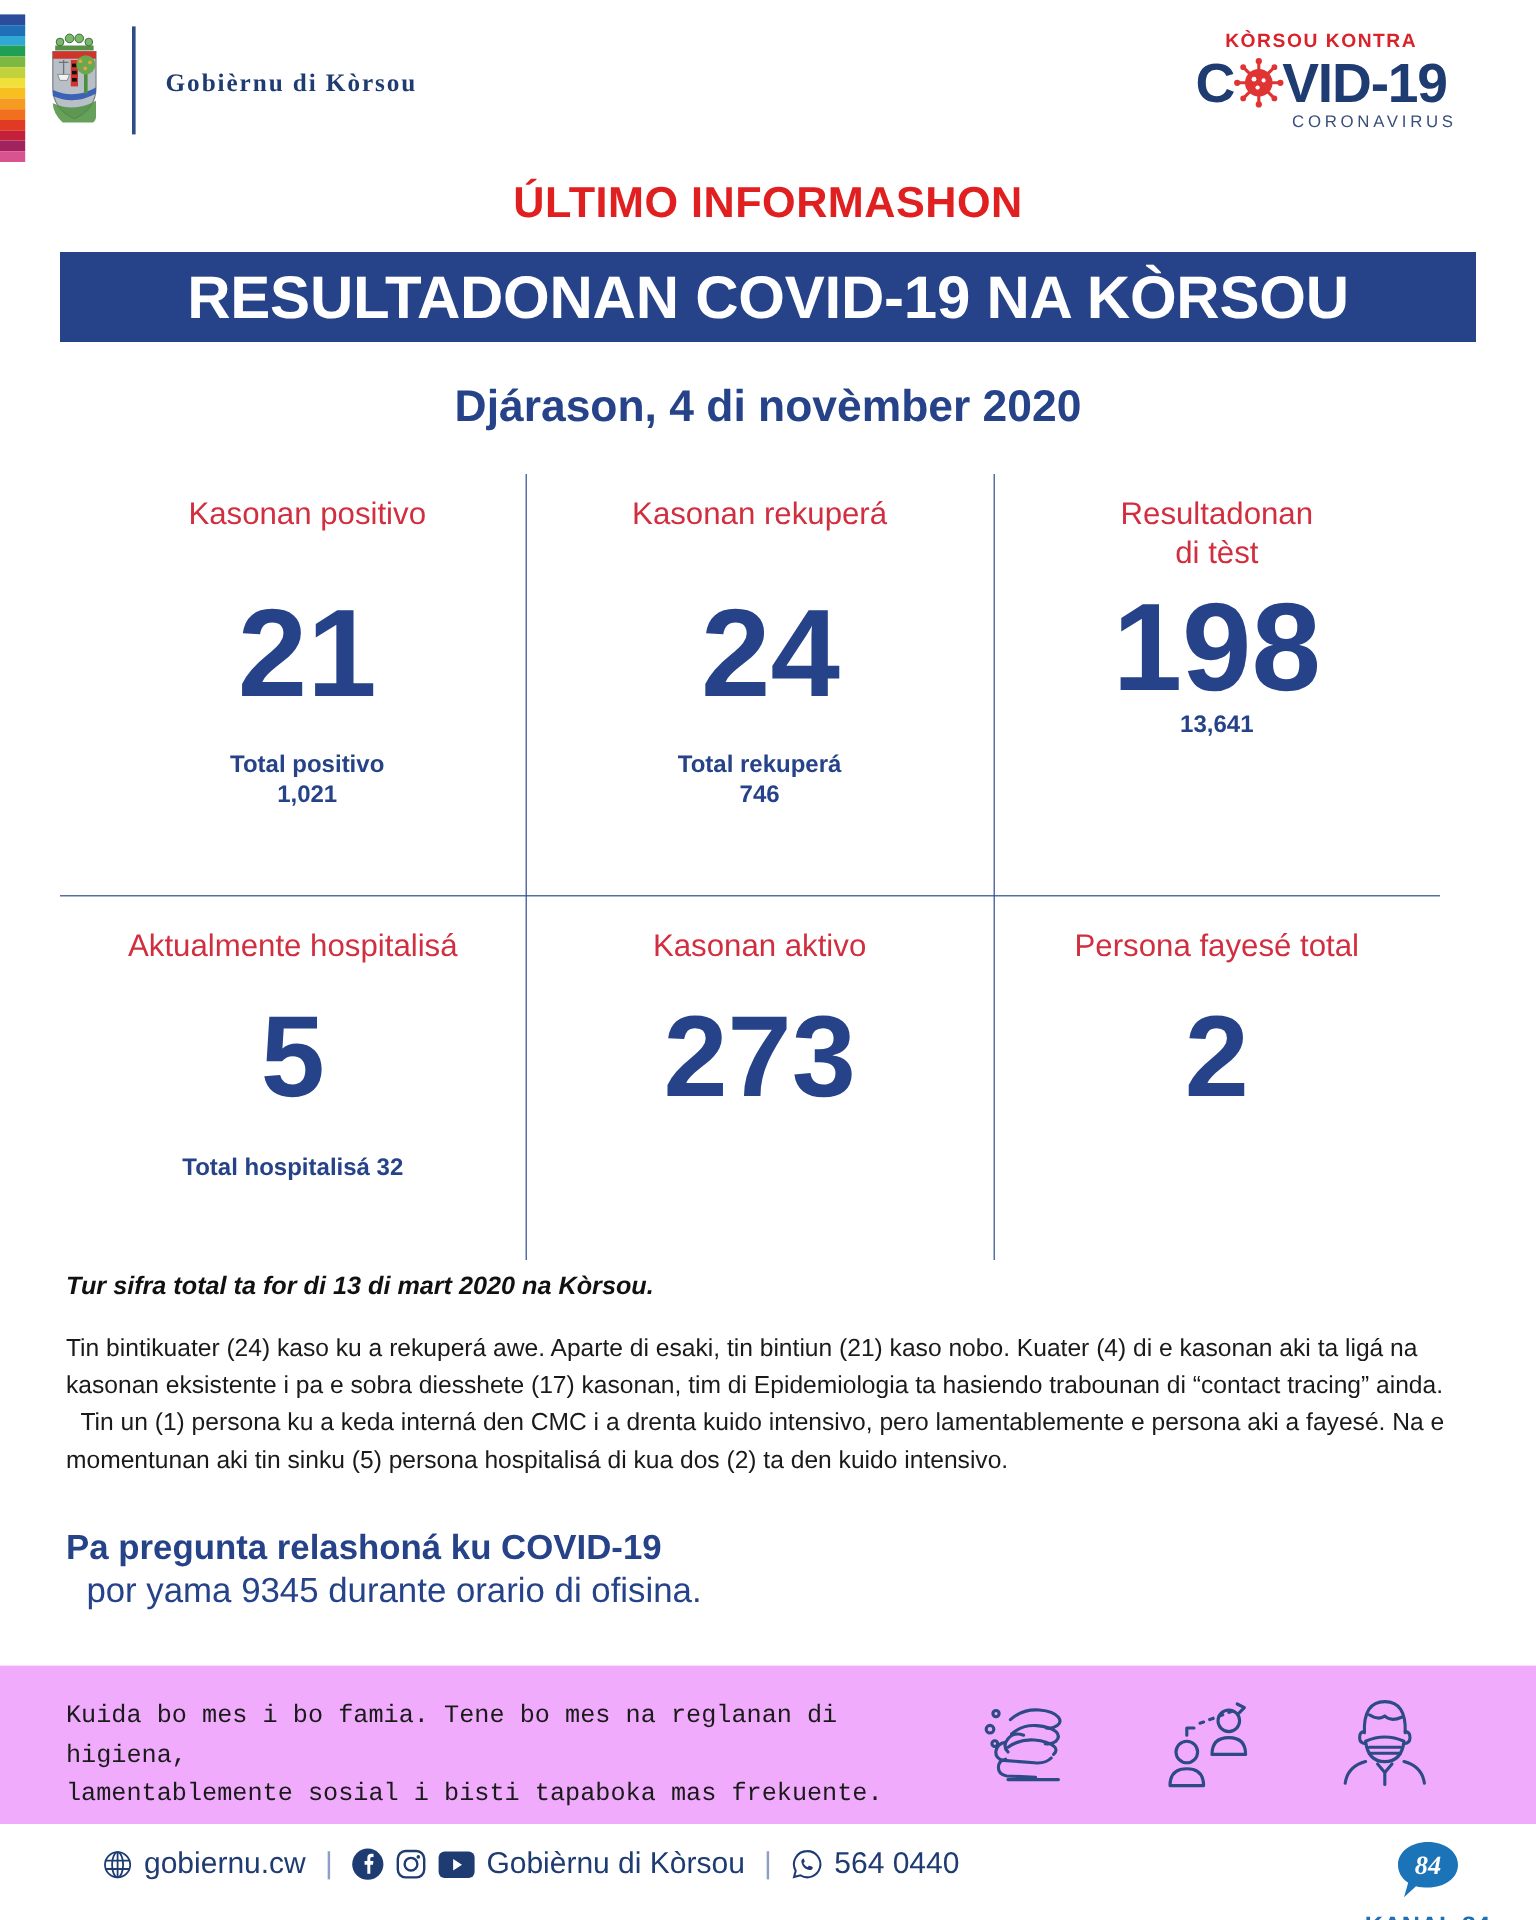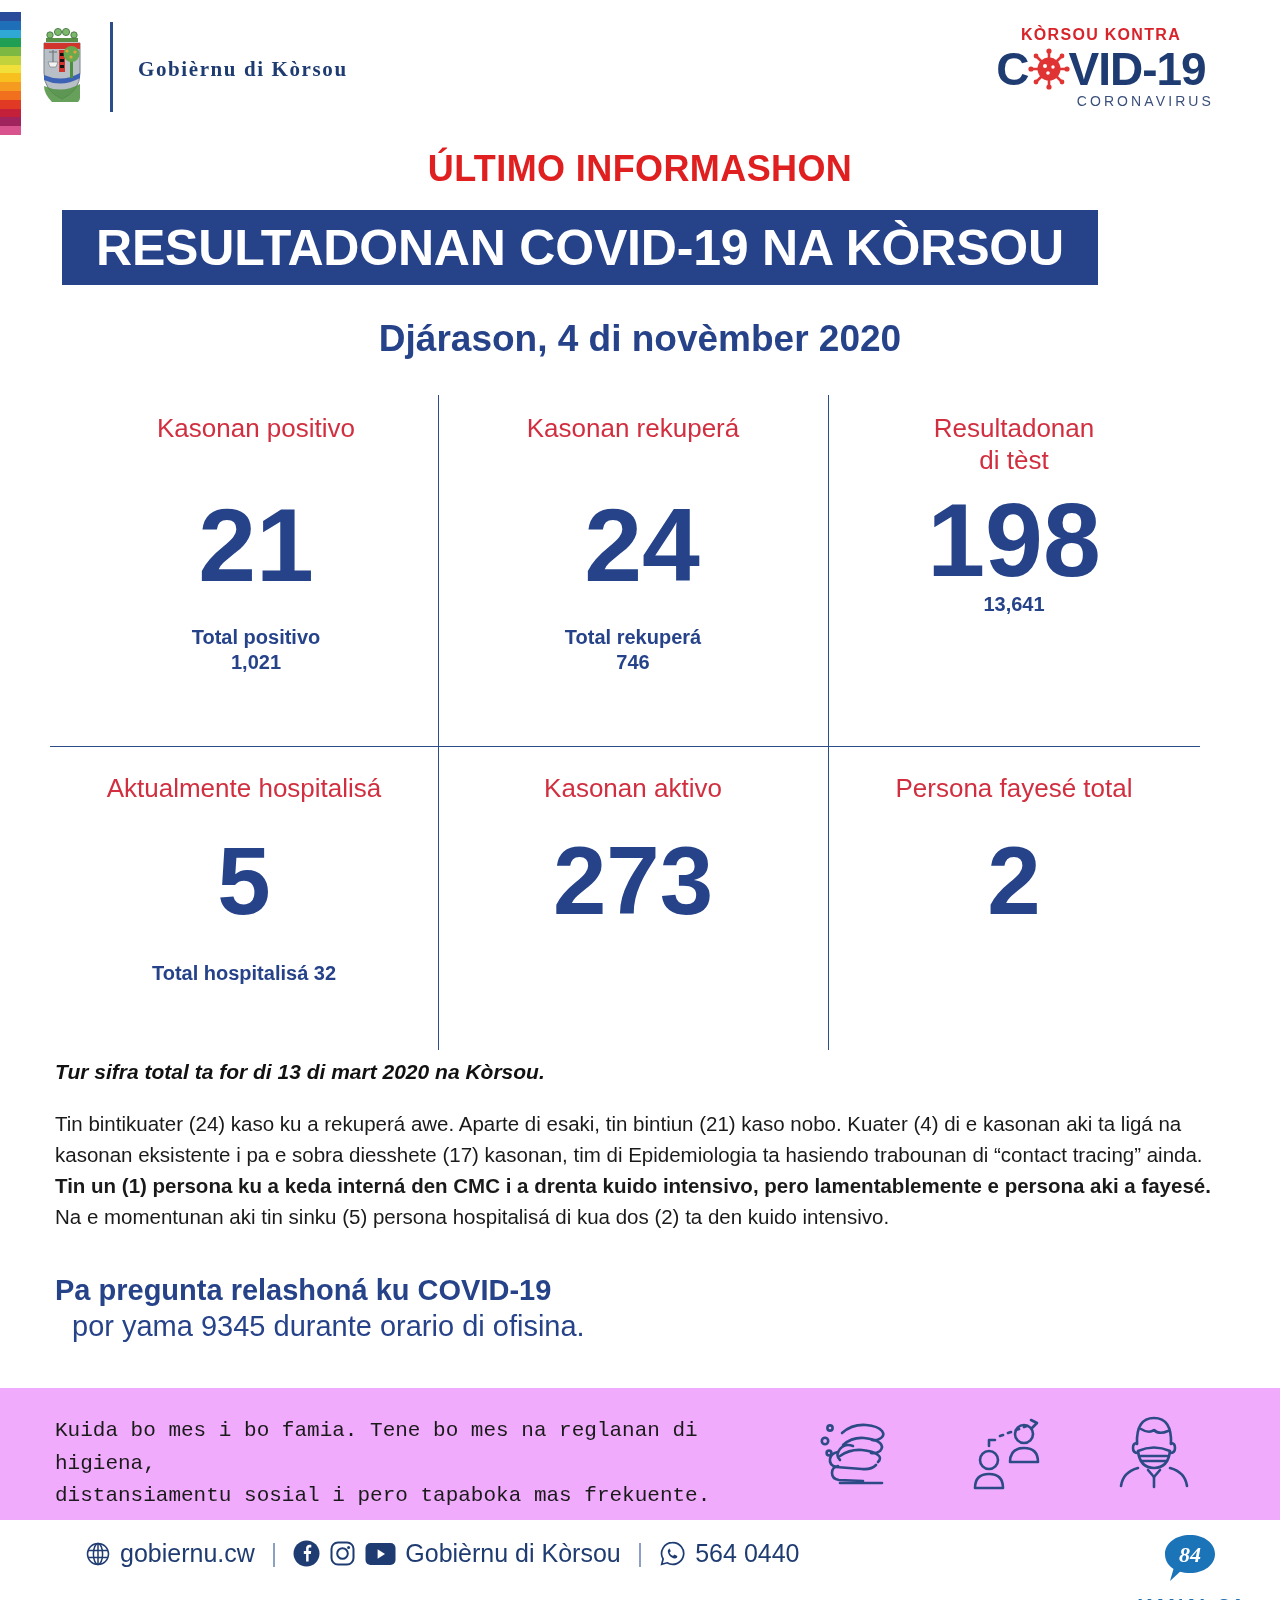--- a/index.html
+++ b/index.html
@@ -56,22 +56,22 @@
   }
 
   
   .ultimo {
     position: absolute; left: 0; top: 148px; width: 1280px;
     text-align: center; font-size: 36px; font-weight: 800;
     color: #e02020; letter-spacing: 0.4px;
   }
   .banner {
     position: absolute; left: 50px; top: 210px;
-    width: 1036px; height: 75px; background: #26438a;
-    display: flex; align-items: center; justify-content: center; margin-left: 12px;
+    width: 1180px; height: 75px; background: #26438a;
+    display: flex; align-items: center; justify-content: center;
   }
   .banner span {
     color: #fff; font-size: 50px; font-weight: 800; letter-spacing: -0.2px;
   }
   .date {
     position: absolute; left: 0; top: 318px; width: 1280px;
     text-align: center; font-size: 37px; font-weight: 700; color: #26438a;
   }
 
   
@@ -95,21 +95,21 @@
 
   
   .note {
     position: absolute; left: 55px; top: 1060px; width: 1175px;
     font-size: 21px; font-weight: 700; font-style: italic; color: #111;
   }
   .para {
     position: absolute; left: 55px; top: 1108px; width: 1175px;
     font-size: 20.5px; line-height: 1.52; color: #1a1a1a;
   }
-  .para b { font-weight: 700; }
+  .para b { font-weight: 400; margin-left: 12px; }
 
   .cta {
     position: absolute; left: 55px; top: 1272px; width: 1175px;
     color: #26438a;
   }
   .cta .l1 { font-size: 29px; font-weight: 700; line-height: 1.25; }
   .cta .l2 { font-size: 29px; font-weight: 400; line-height: 1.3; margin-left: 17px; }
 
   
   .hyg {
@@ -300,21 +300,21 @@
   </div>
 
   <div class="cta">
     <div class="l1">Pa pregunta relashoná ku COVID-19</div>
     <div class="l2">por yama 9345 durante orario di ofisina.</div>
   </div>
 
   <div class="hyg">
     <div class="hyg-text">
       <div>Kuida bo mes i bo famia. Tene bo mes na reglanan di higiena,</div>
-      <div>distansiamentu sosial i pero tapaboka mas frekuente.</div>
+      <div>lamentablemente sosial i bisti tapaboka mas frekuente.</div>
     </div>
     <div class="hyg-icons">
 
       <svg width="92" height="92" viewBox="0 0 92 92" fill="none" stroke="#2c4a86" stroke-width="2.6" stroke-linecap="round" stroke-linejoin="round">
         <circle cx="14" cy="24" r="2.6"></circle>
         <circle cx="9" cy="37" r="3.2"></circle>
         <circle cx="13" cy="49" r="2.4"></circle>
         <path d="M26 29 q10 -9 24 -8 q12 1 16 6 q3 4 -1 7 q-4 3 -9 2"></path>
         <path d="M27 41 q9 -8 21 -7 q11 1 16 5 q4 4 0 8 q-4 3 -9 2"></path>
         <path d="M24 52 q10 -7 22 -6 q11 1 16 5 q4 3 0 7"></path>

